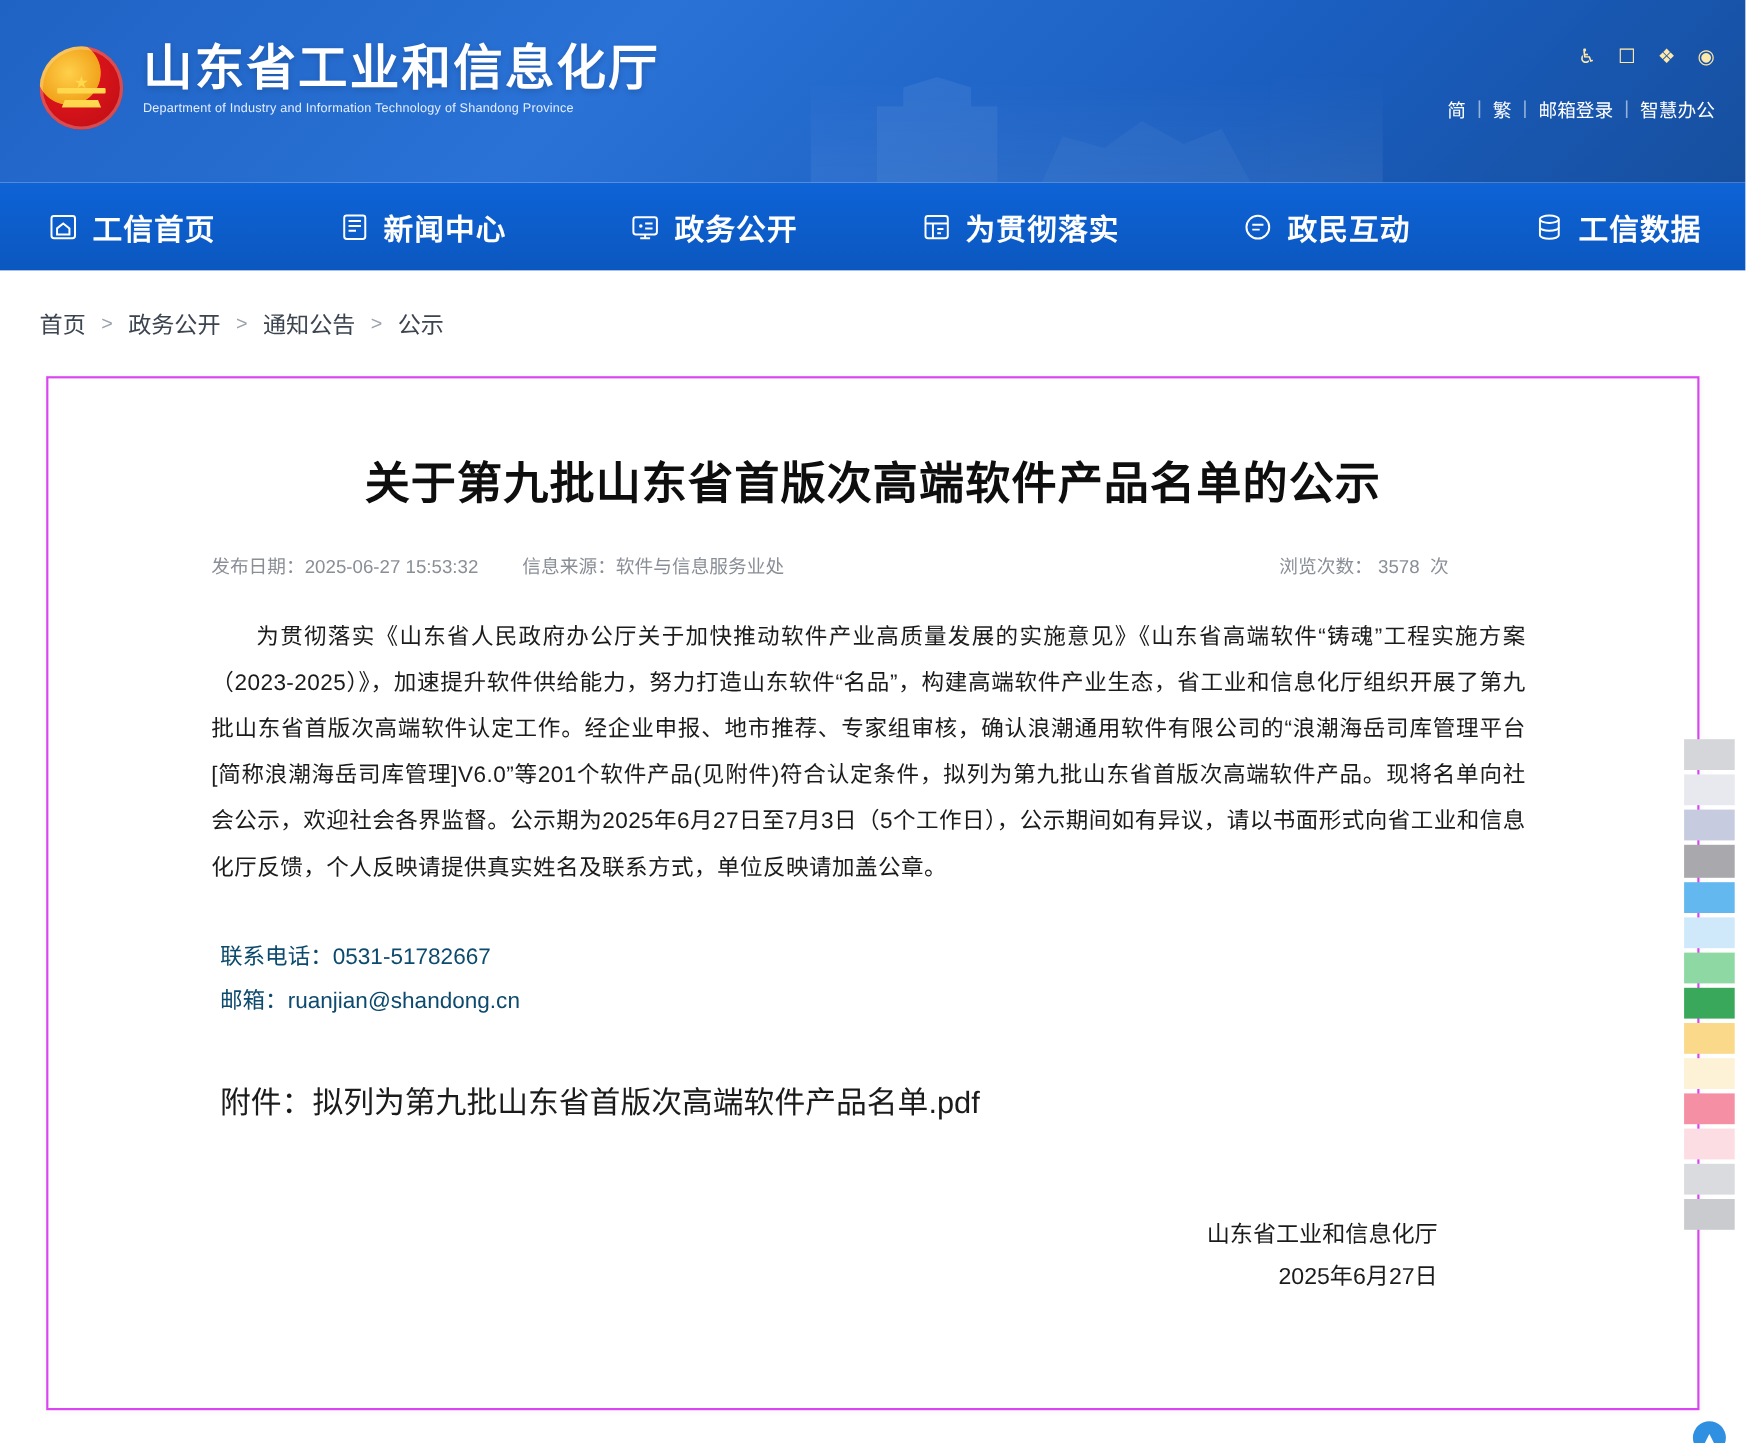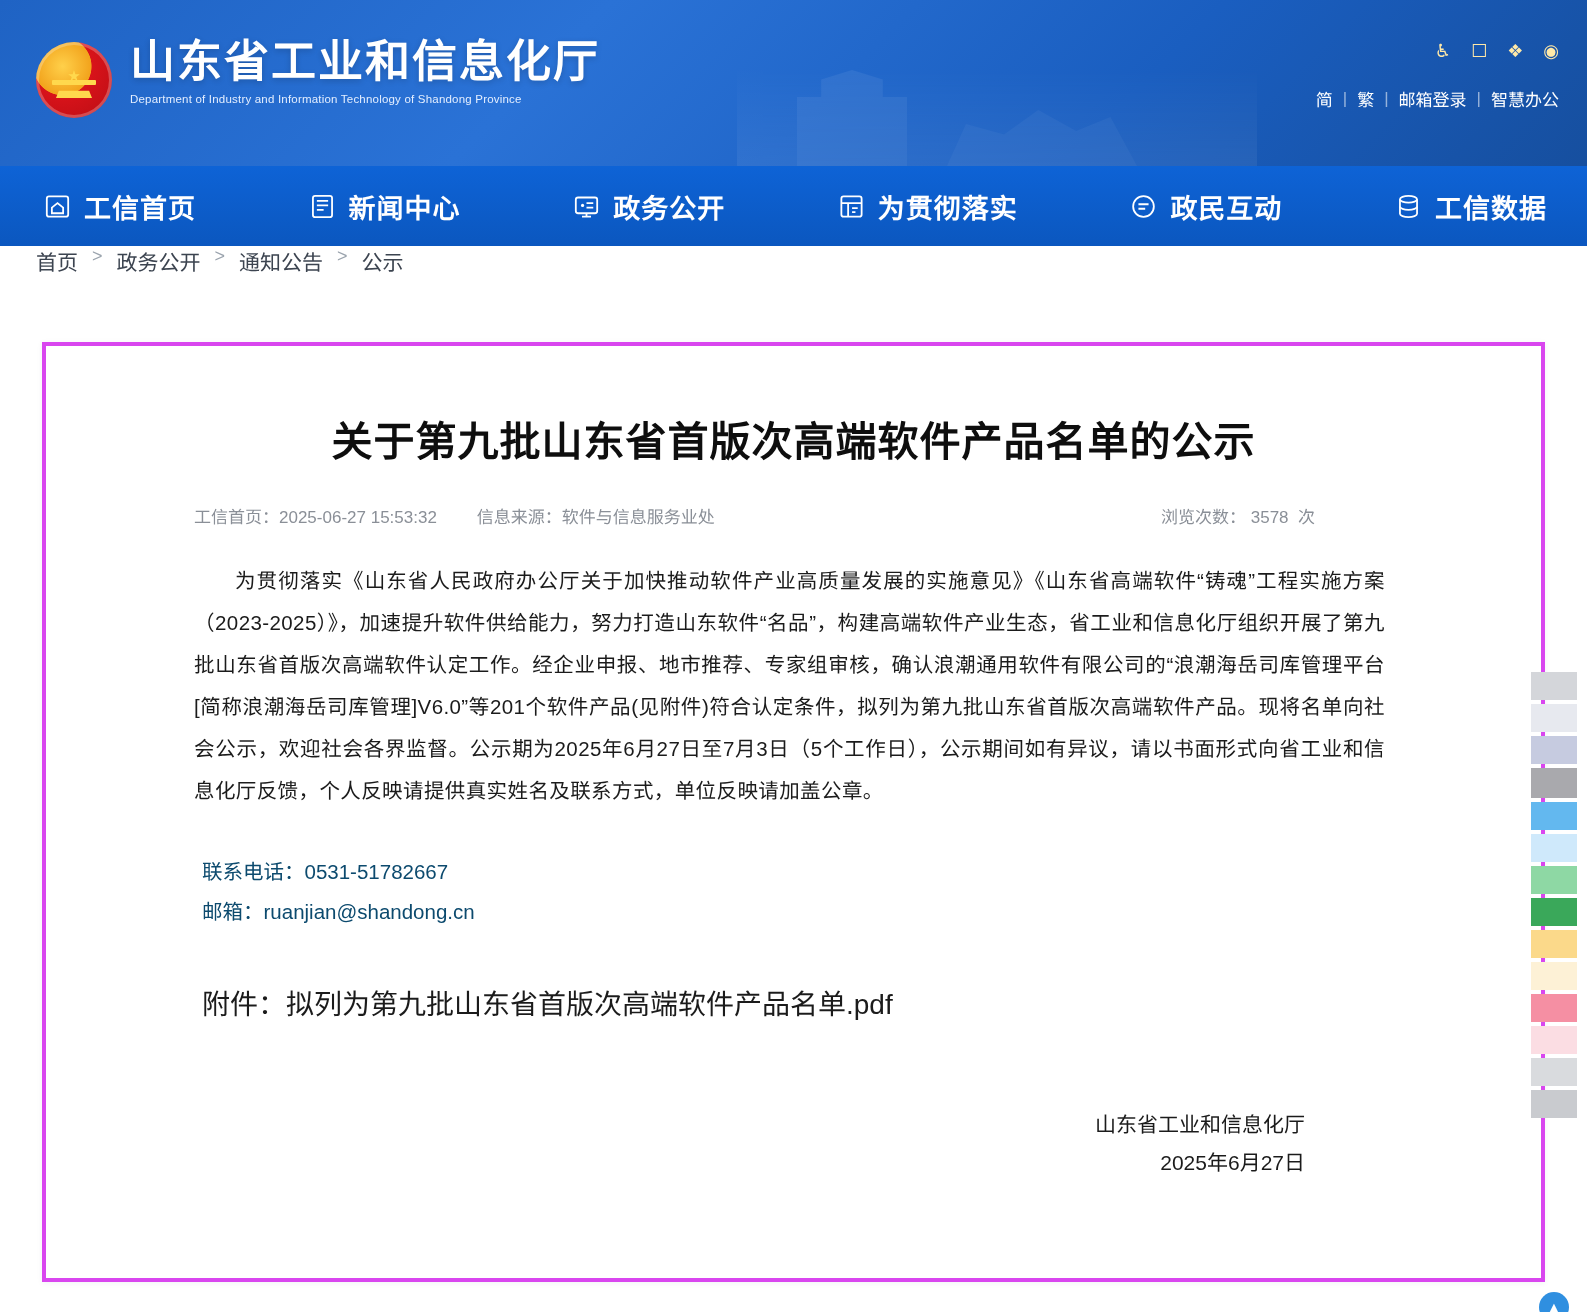--- a/index.html
+++ b/index.html
@@ -184,34 +184,34 @@
     flex: 0 0 auto;
     display: inline-block;
   }
   .nav-ico svg { display: block; }
 
   
   .crumb-wrap {
     height: 96px;
     background: #ffffff;
     display: flex;
-    align-items: flex-start;
+    align-items: center;
     padding-left: 36px;
     font-size: 21px;
     color: #3c4450;
     gap: 14px;
   }
   .crumb-wrap .sep { color: #9aa3ad; font-size: 18px; }
   .crumb-wrap a { color: #3c4450; text-decoration: none; }
 
   
   .content-shell {
     margin: 0 42px;
     background: #ffffff;
-    border: 4px solid #d946ef;
+    border: 2px solid #d946ef;
     box-shadow: 0 1px 6px rgba(20,50,90,0.06);
     min-height: 940px;
     padding: 54px 60px 40px 60px;
     box-sizing: border-box;
     position: relative;
   }
   .article-title {
     text-align: center;
     font-size: 41px;
     font-weight: bold;
@@ -401,21 +401,21 @@
     <a href="#">通知公告</a>
     <span class="sep">&gt;</span>
     <a href="#">公示</a>
   </div>
 
   <div class="content-shell">
     <h1 class="article-title">关于第九批山东省首版次高端软件产品名单的公示</h1>
 
     <div class="meta-row">
       <span class="meta-pub">
-        <span>工信首页：</span><span>2025-06-27 15:53:32</span>
+        <span>发布日期：</span><span>2025-06-27 15:53:32</span>
       </span>
       <span class="meta-src">
         <span>信息来源：</span><span>软件与信息服务业处</span>
       </span>
       <span class="meta-views">
         <span>浏览次数：</span>
         <span>3578</span>
         &nbsp;<span>次</span>
       </span>
     </div>

